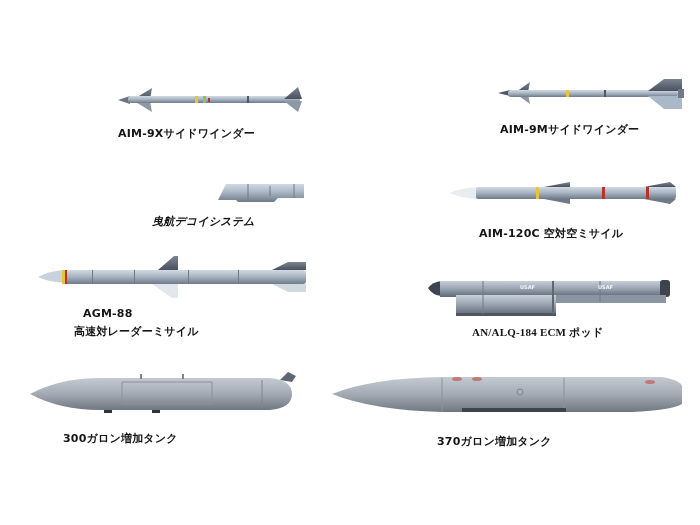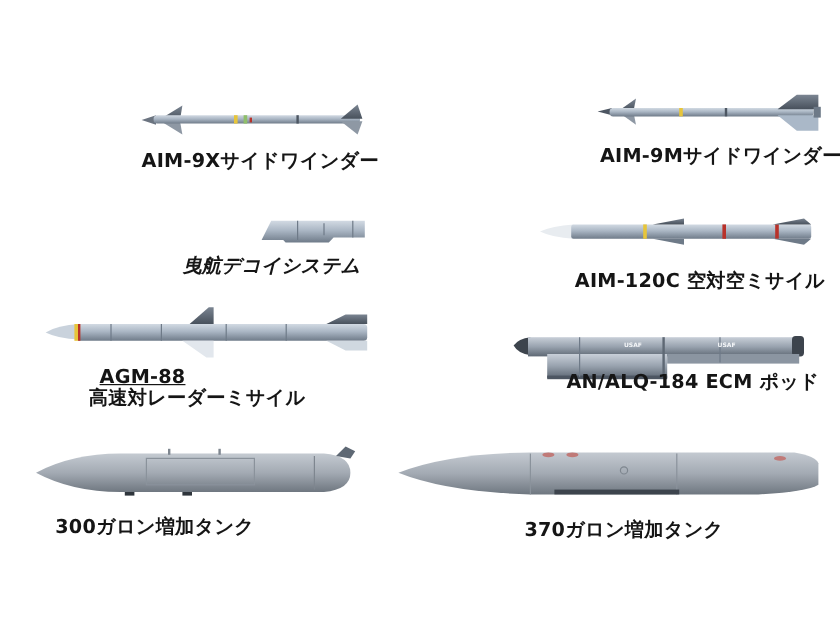--- a/index.html
+++ b/index.html
@@ -1,19 +1,19 @@
 <!DOCTYPE html>
 <html><head>
 <meta charset="utf-8">
 <style>
   html, body { margin:0; padding:0; background:#ffffff; }
   body { width:700px; height:525px; position:relative; overflow:hidden;
          font-family:"DejaVu Sans","Liberation Sans",sans-serif; }
   .item { position:absolute; }
-  .label { position:absolute; font-weight:bold; color:#151515; font-size:16px;
+  .label { position:absolute; font-weight:bold; color:#151515; font-size:11px;
            white-space:nowrap; letter-spacing:0.2px; line-height:17px; }
   svg { position:absolute; overflow:visible; }
 </style>
 </head>
 <body>
 
 <svg width="0" height="0" style="position:absolute">
   <defs>
     <linearGradient id="gBody" x1="0" y1="0" x2="0" y2="1">
       <stop offset="0" stop-color="#d2dae3"></stop>
@@ -101,53 +101,53 @@
     <rect x="27" y="14" width="2" height="14" fill="#b8322a"></rect>
     <rect x="54" y="14" width="1" height="14" fill="#6e7a88"></rect>
     <rect x="96" y="14" width="1" height="14" fill="#6e7a88"></rect>
     <rect x="150" y="14" width="1" height="14" fill="#6e7a88"></rect>
     <rect x="200" y="14" width="1" height="14" fill="#6e7a88"></rect>
     <polygon points="120,14 136,0 140,0 140,14" fill="url(#gFin)"></polygon>
     <polygon points="114,28 140,28 140,42 134,42" fill="#e2e7ed"></polygon>
     <polygon points="234,14 250,6 268,6 268,14" fill="url(#gFin)"></polygon>
     <polygon points="234,28 250,36 268,36 268,28" fill="#d0d8e0"></polygon>
   </svg>
-  <div class="label" style="left:83px;top:305px;text-decoration:underline;">AGM-88</div>
+  <div class="label" style="left:83px;top:305px;">AGM-88</div>
   <div class="label" style="left:74px;top:323px;">高速対レーダーミサイル</div>
 </div>
 
 <div class="item" style="left:0;top:0;">
   <svg width="260" height="40" style="left:428px;top:278px;">
     <path d="M0,10 Q4,4 14,3 L14,18 Q4,17 0,10 Z" fill="#3d444d"></path>
     <rect x="12" y="3" width="222" height="16" fill="url(#gPod)"></rect>
     <rect x="232" y="2" width="10" height="17" rx="3" fill="#3d444d"></rect>
     <rect x="28" y="17" width="100" height="20" fill="url(#gPod)"></rect>
     <rect x="128" y="17" width="110" height="8" fill="#8b95a1"></rect>
     <rect x="28" y="35" width="100" height="3" fill="#4d5662"></rect>
     <line x1="55" y1="3" x2="55" y2="36" stroke="#6e7a88" stroke-width="1"></line>
     <line x1="125" y1="3" x2="125" y2="36" stroke="#5e6874" stroke-width="2"></line>
     <line x1="172" y1="3" x2="172" y2="24" stroke="#6e7a88" stroke-width="1"></line>
     <text x="92" y="11" font-size="5" font-weight="bold" fill="#f4f6f8" font-family="DejaVu Sans, sans-serif">USAF</text>
     <text x="170" y="11" font-size="5" font-weight="bold" fill="#f4f6f8" font-family="DejaVu Sans, sans-serif">USAF</text>
   </svg>
-  <div class="label" style="left:472px;top:309px;">AN/ALQ-184 ECM ポッド</div>
+  <div class="label" style="left:472px;top:324px;font-family:Liberation Serif, serif;">AN/ALQ-184 ECM ポッド</div>
 </div>
 
 <div class="item" style="left:0;top:0;">
   <svg width="270" height="60" style="left:30px;top:370px;">
     <path d="M0,24 Q30,8 70,8 L240,8 Q262,10 262,24 Q262,38 240,40 L70,40 Q30,40 0,24 Z" fill="url(#gTank)"></path>
     <rect x="92" y="12" width="90" height="22" fill="none" stroke="#8a929b" stroke-width="1"></rect>
     <line x1="232" y1="10" x2="232" y2="38" stroke="#7e868f" stroke-width="1"></line>
     <rect x="74" y="40" width="8" height="3" fill="#2f353c"></rect>
     <rect x="122" y="40" width="8" height="3" fill="#2f353c"></rect>
     <rect x="152" y="4" width="2" height="5" fill="#7e868f"></rect>
     <rect x="110" y="4" width="2" height="5" fill="#7e868f"></rect>
     <polygon points="250,10 258,2 266,6 262,12" fill="#5e6874"></polygon>
   </svg>
-  <div class="label" style="left:46px;top:430px;">300ガロン増加タンク</div>
+  <div class="label" style="left:63px;top:430px;">300ガロン増加タンク</div>
 </div>
 
 <div class="item" style="left:0;top:0;">
   <svg width="370" height="50" style="left:332px;top:374px;">
     <path d="M0,20 Q40,4 110,3 L330,3 Q348,6 350,12 L350,30 Q340,36 300,38 L110,38 Q40,36 0,20 Z" fill="url(#gTank)"></path>
     <line x1="110" y1="4" x2="110" y2="38" stroke="#8a929b" stroke-width="1"></line>
     <line x1="232" y1="4" x2="232" y2="38" stroke="#8a929b" stroke-width="1"></line>
     <rect x="130" y="34" width="104" height="4" fill="#3d444d"></rect>
     <circle cx="188" cy="18" r="3" fill="none" stroke="#7e868f" stroke-width="1"></circle>
     <ellipse cx="125" cy="5" rx="5" ry="2" fill="#c07a78"></ellipse>

